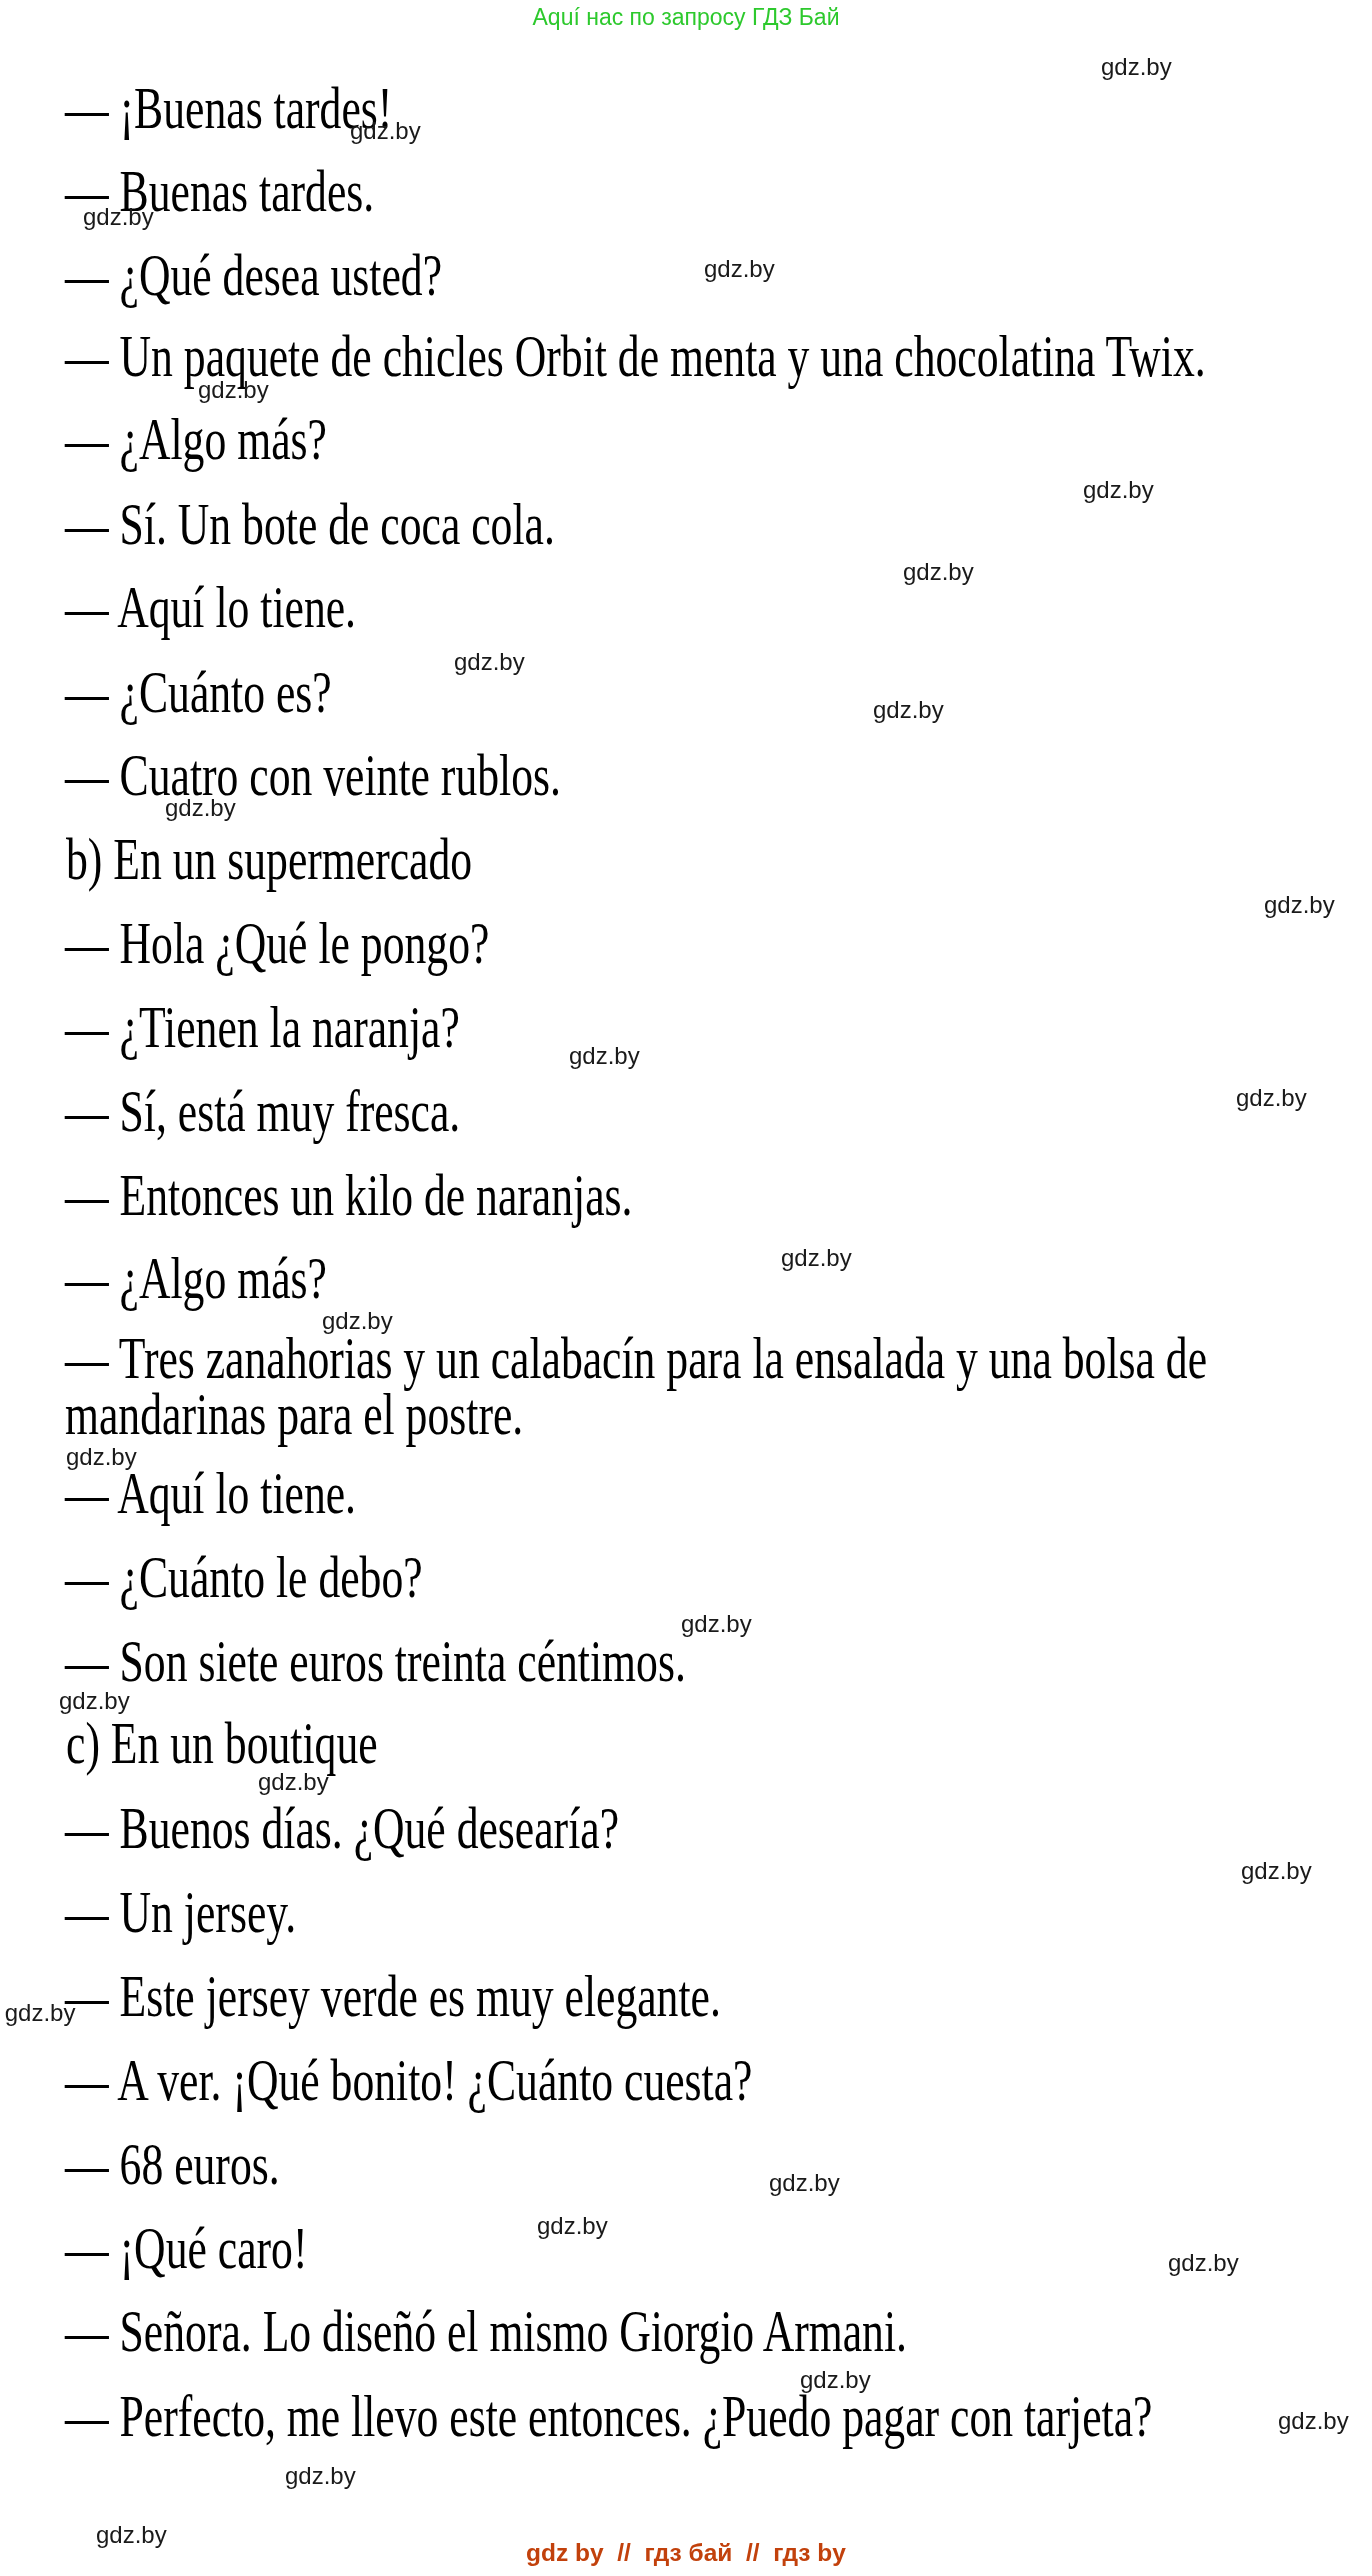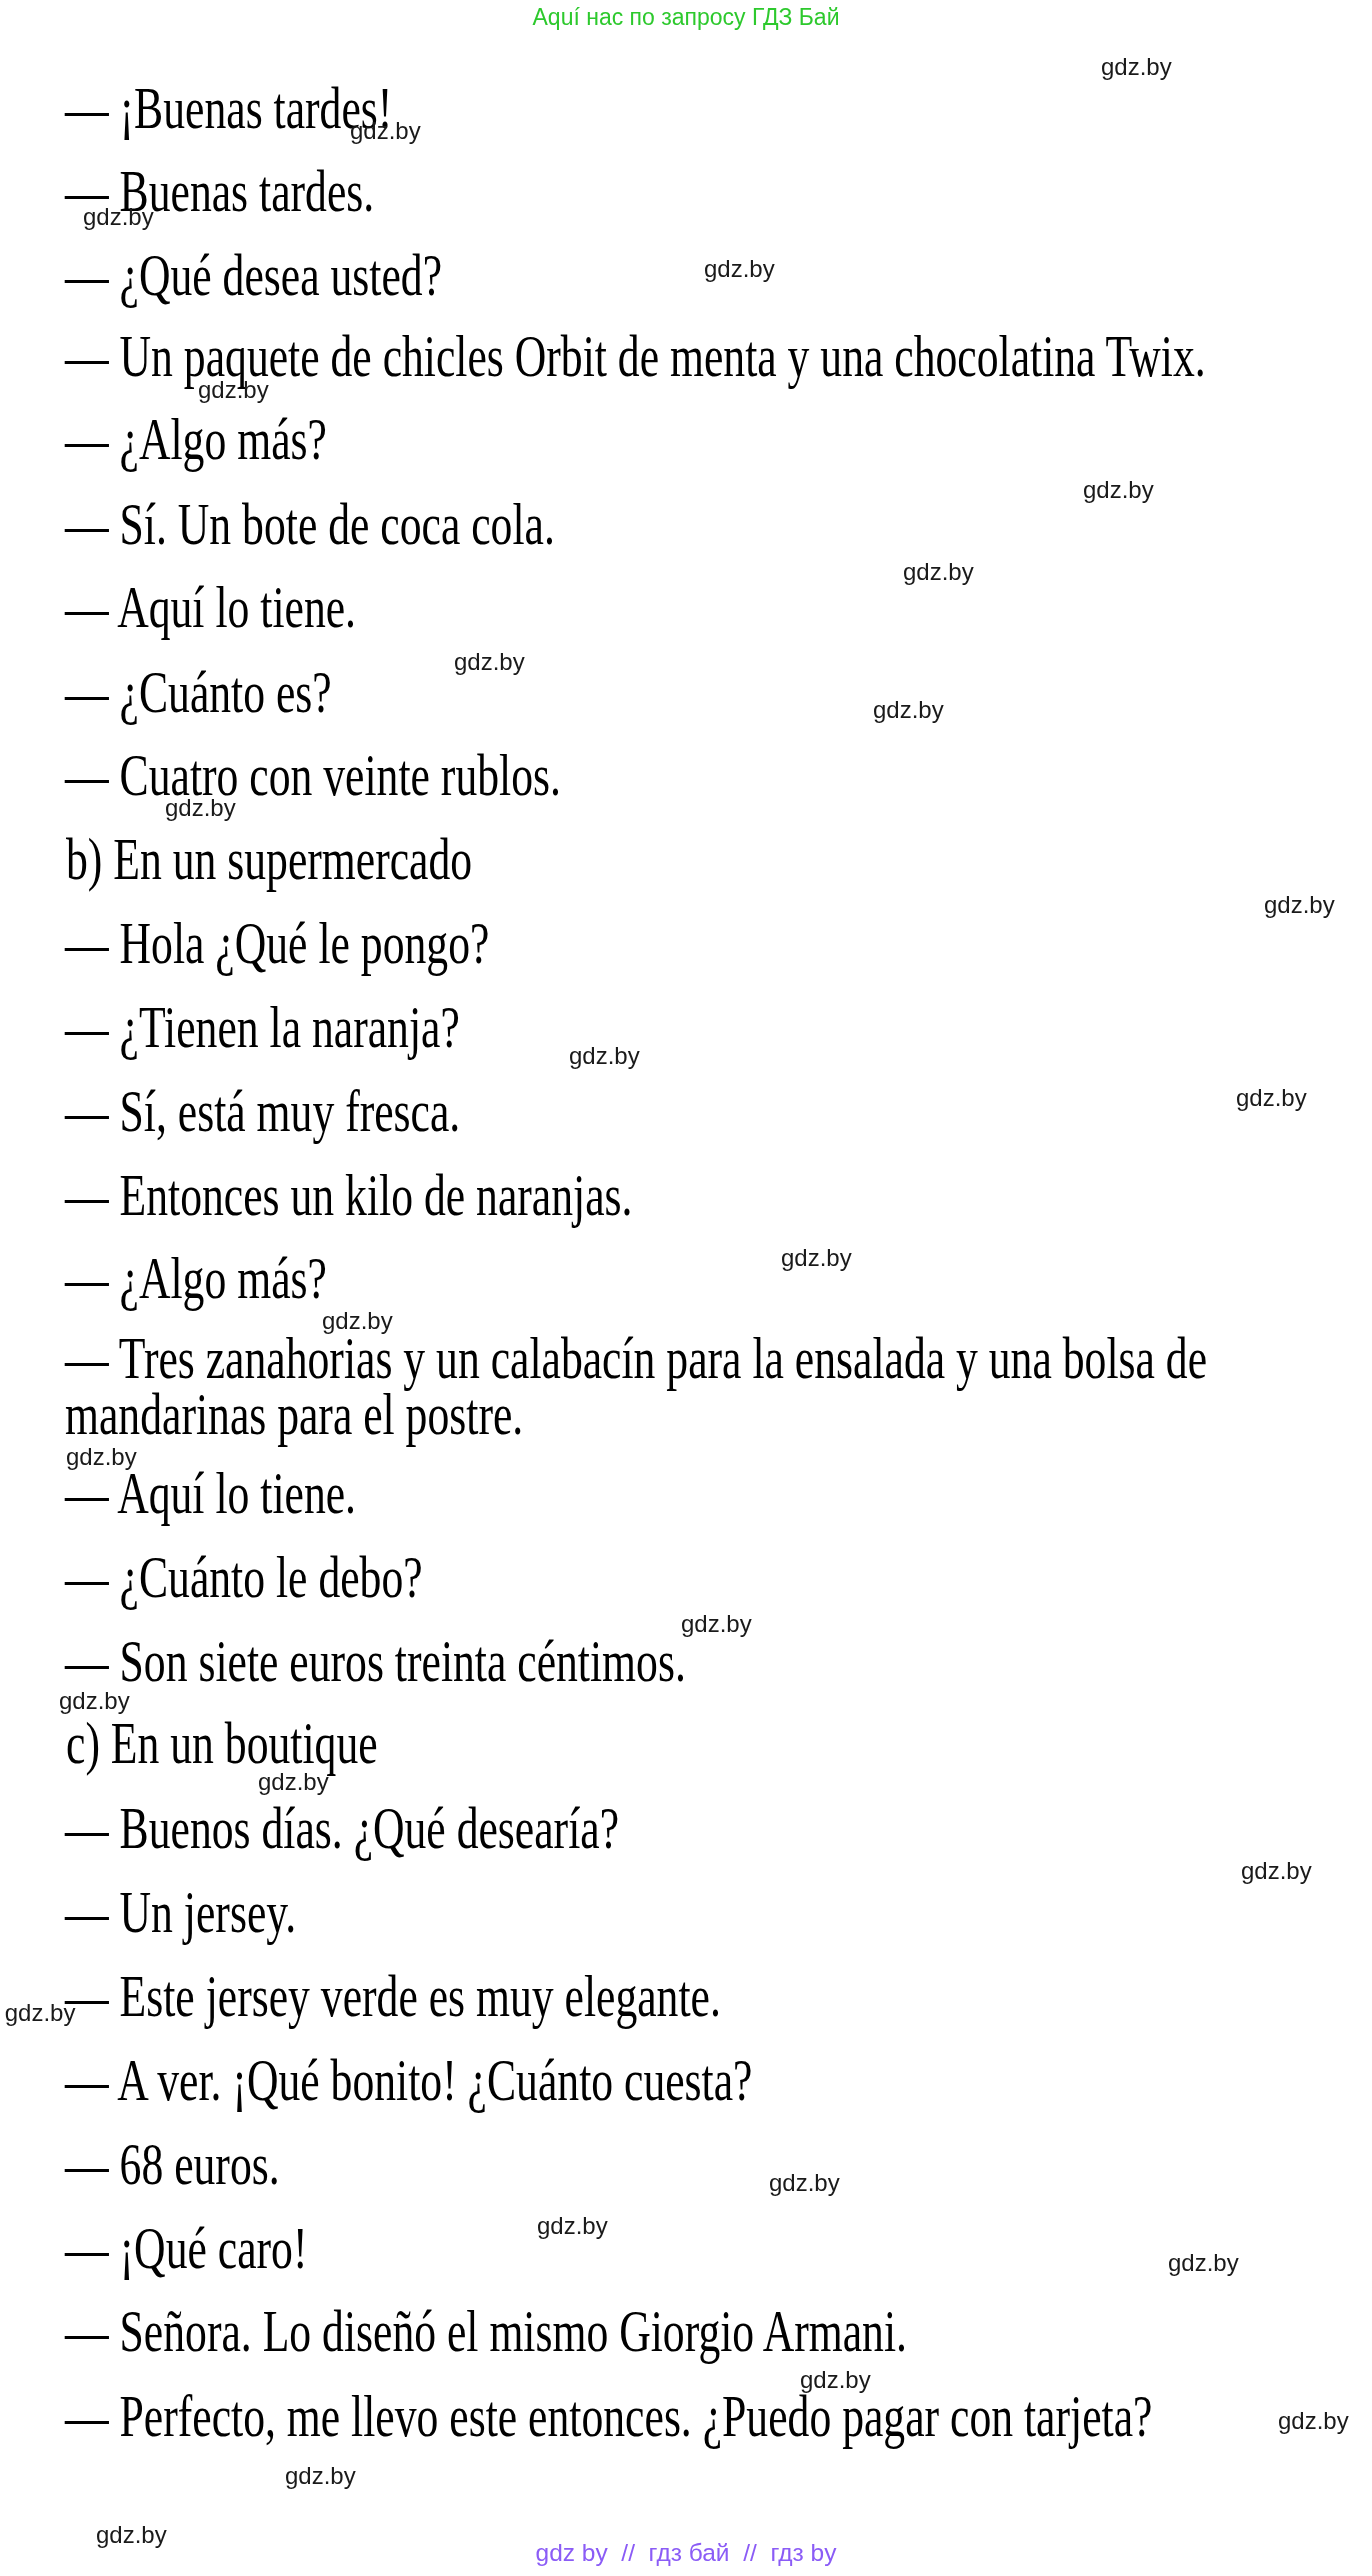--- a/index.html
+++ b/index.html
@@ -109,15 +109,15 @@
       <div class="watermark" style="left: 4.7px; top: 2000px; color: rgb(26, 26, 26);">gdz.by</div>
       <div class="watermark" style="left: 769px; top: 2170px; color: rgb(26, 26, 26);">gdz.by</div>
       <div class="watermark" style="left: 537px; top: 2213px; color: rgb(26, 26, 26);">gdz.by</div>
       <div class="watermark" style="left: 1168px; top: 2250px; color: rgb(26, 26, 26);">gdz.by</div>
       <div class="watermark" style="left: 800px; top: 2367px; color: rgb(26, 26, 26);">gdz.by</div>
       <div class="watermark" style="left: 1278px; top: 2408px; color: rgb(26, 26, 26);">gdz.by</div>
       <div class="watermark" style="left: 285px; top: 2463px; color: rgb(26, 26, 26);">gdz.by</div>
       <div class="watermark" style="left: 96px; top: 2522px; color: rgb(26, 26, 26);">gdz.by</div>
     </div>
 
-  <div class="footer-banner" style="color: #8b5cf6;">gdz by  //  гдз бай  //  гдз by</div>
+  <div class="footer-banner" style="color: #c2410c; font-weight: bold;">gdz by  //  гдз бай  //  гдз by</div>
 </div>
 
 
 </body></html>

